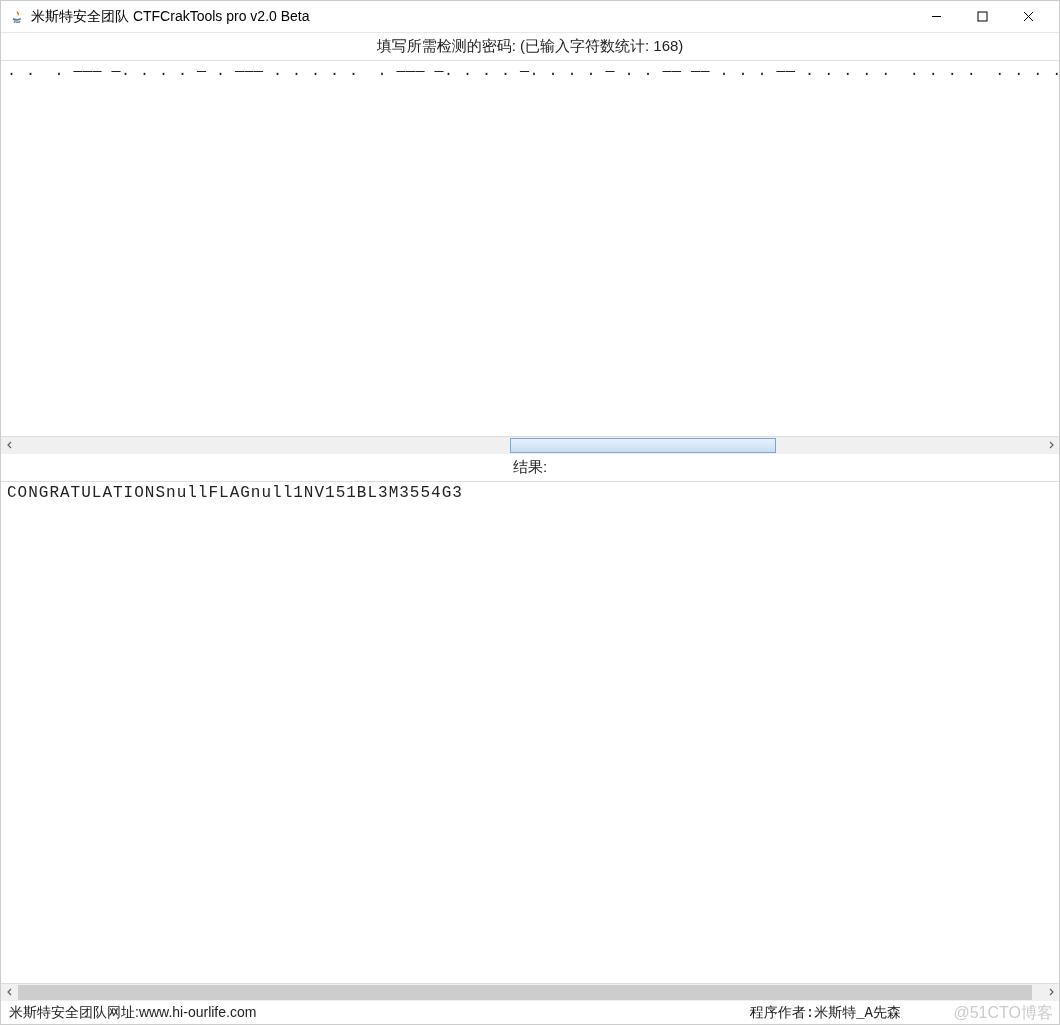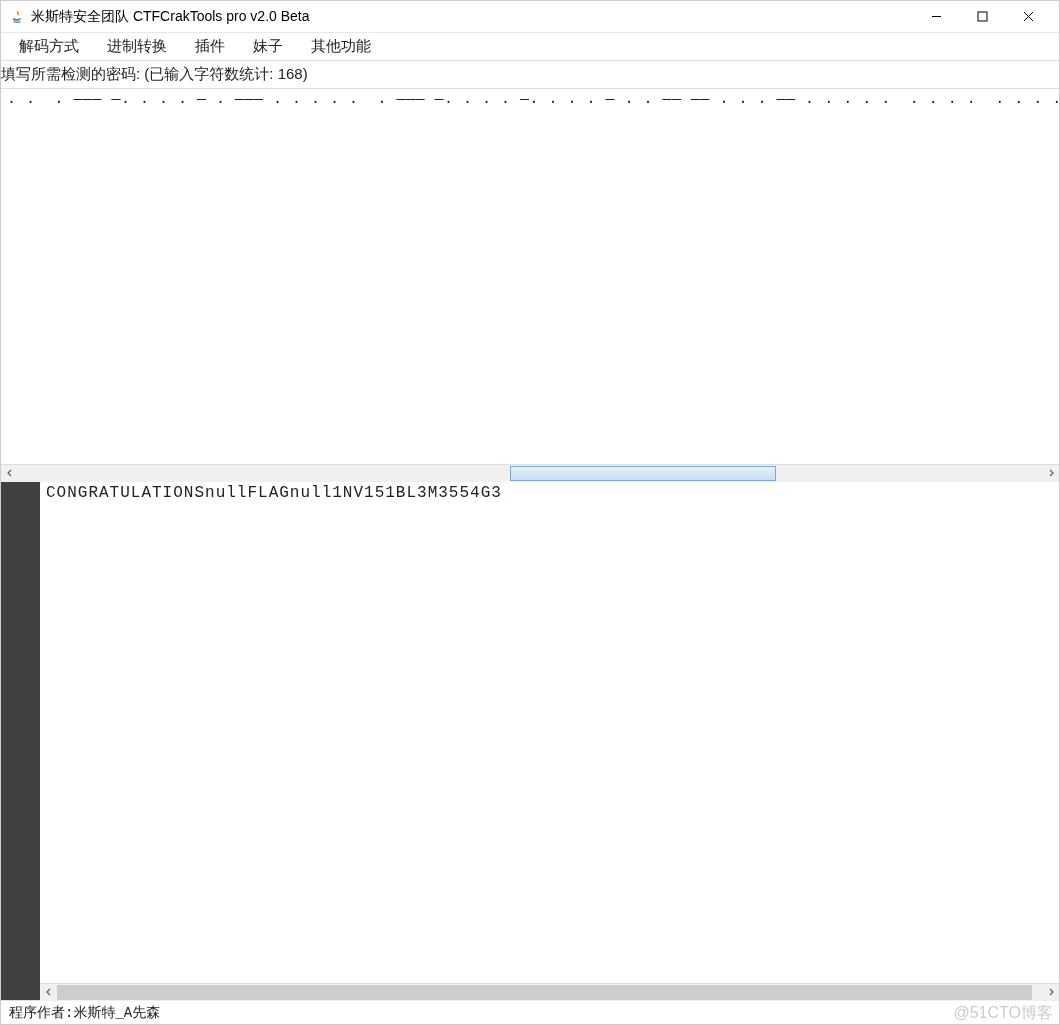--- a/index.html
+++ b/index.html
@@ -72,20 +72,21 @@
       cursor: pointer;
       font-size: 15px;
       color: #222222;
     }
     .label-row {
       padding: 4px 0;
       font-size: 15px;
       color: #222222;
       background: #ffffff;
       border-bottom: 1px solid #dddddd;
+      text-align: center;
     }
     .input-wrap {
       position: relative;
       height: 393px;
       border-bottom: 1px solid #cccccc;
     }
     .input-textarea {
       width: 100%;
       height: 376px;
       border: none;
@@ -166,21 +167,20 @@
     .content-area {
       flex: 1;
       display: flex;
       flex-direction: column;
     }
     .result-area {
       flex: 1;
       display: flex;
       flex-direction: column;
       position: relative;
-      margin-left: 39px;
     }
     .result-text-box {
       flex: 1;
       position: relative;
     }
     .result-textarea-el {
       width: 100%;
       height: calc(100% - 17px);
       border: none;
       resize: none;
@@ -221,27 +221,20 @@
       </div>
       <div class="win-btn">
         <svg viewBox="0 0 11 11">
             <line x1="1" y1="1" x2="10" y2="10" stroke="#000" stroke-width="1"></line>
             <line x1="10" y1="1" x2="1" y2="10" stroke="#000" stroke-width="1"></line>
           </svg>
       </div>
     </div>
   </div>
 
-  <div class="menubar">
-    <div class="menu-item">解码方式</div>
-    <div class="menu-item">进制转换</div>
-    <div class="menu-item">插件</div>
-    <div class="menu-item">妹子</div>
-    <div class="menu-item">其他功能</div>
-  </div>
 
   <div class="content-area">
 
     <div class="label-row">填写所需检测的密码:  (已输入字符数统计: 168)</div>
 
     <div class="input-wrap">
       <textarea class="input-textarea" spellcheck="false" style="">. .  . ——— —. . . . — . ——— . . . . .  . ——— —. . . . —. . . . — . . —— —— . . . —— . . . . .  . . . .  . . . . —  ——. . . . ——</textarea>
       <div class="hscrollbar">
         <div class="hscroll-arrow">
           <svg width="8" height="8" viewBox="0 0 8 8">
@@ -252,20 +245,21 @@
           <div class="hscroll-thumb thumb-blue" id="input-thumb" style="left: 48%; width: 26%;"></div>
         </div>
         <div class="hscroll-arrow">
           <svg width="8" height="8" viewBox="0 0 8 8">
               <path d="M3 1l3 3-3 3" fill="none" stroke="#606060" stroke-width="1.2"></path>
             </svg>
         </div>
       </div>
     </div>
 
+    <div class="label-row">结果:</div>
 
     <div class="result-area">
       <div class="result-text-box">
         <textarea class="result-textarea-el" spellcheck="false" readonly="" style="">CONGRATULATIONSnullFLAGnull1NV151BL3M3554G3</textarea>
         <div class="hscrollbar" style="position:absolute;">
           <div class="hscroll-arrow">
             <svg width="8" height="8" viewBox="0 0 8 8">
                 <path d="M5 1L2 4l3 3" fill="none" stroke="#606060" stroke-width="1.2"></path>
               </svg>
           </div>
@@ -277,18 +271,19 @@
                 <path d="M3 1l3 3-3 3" fill="none" stroke="#606060" stroke-width="1.2"></path>
               </svg>
           </div>
         </div>
       </div>
     </div>
 
   </div>
 
   <div class="statusbar">
+    <span class="status-left">米斯特安全团队网址:www.hi-ourlife.com</span>
     <span class="status-right">程序作者:米斯特_A先森</span>
   </div>
 
   <div class="watermark">@51CTO博客</div>
 
 </div>
 
 </body></html>

